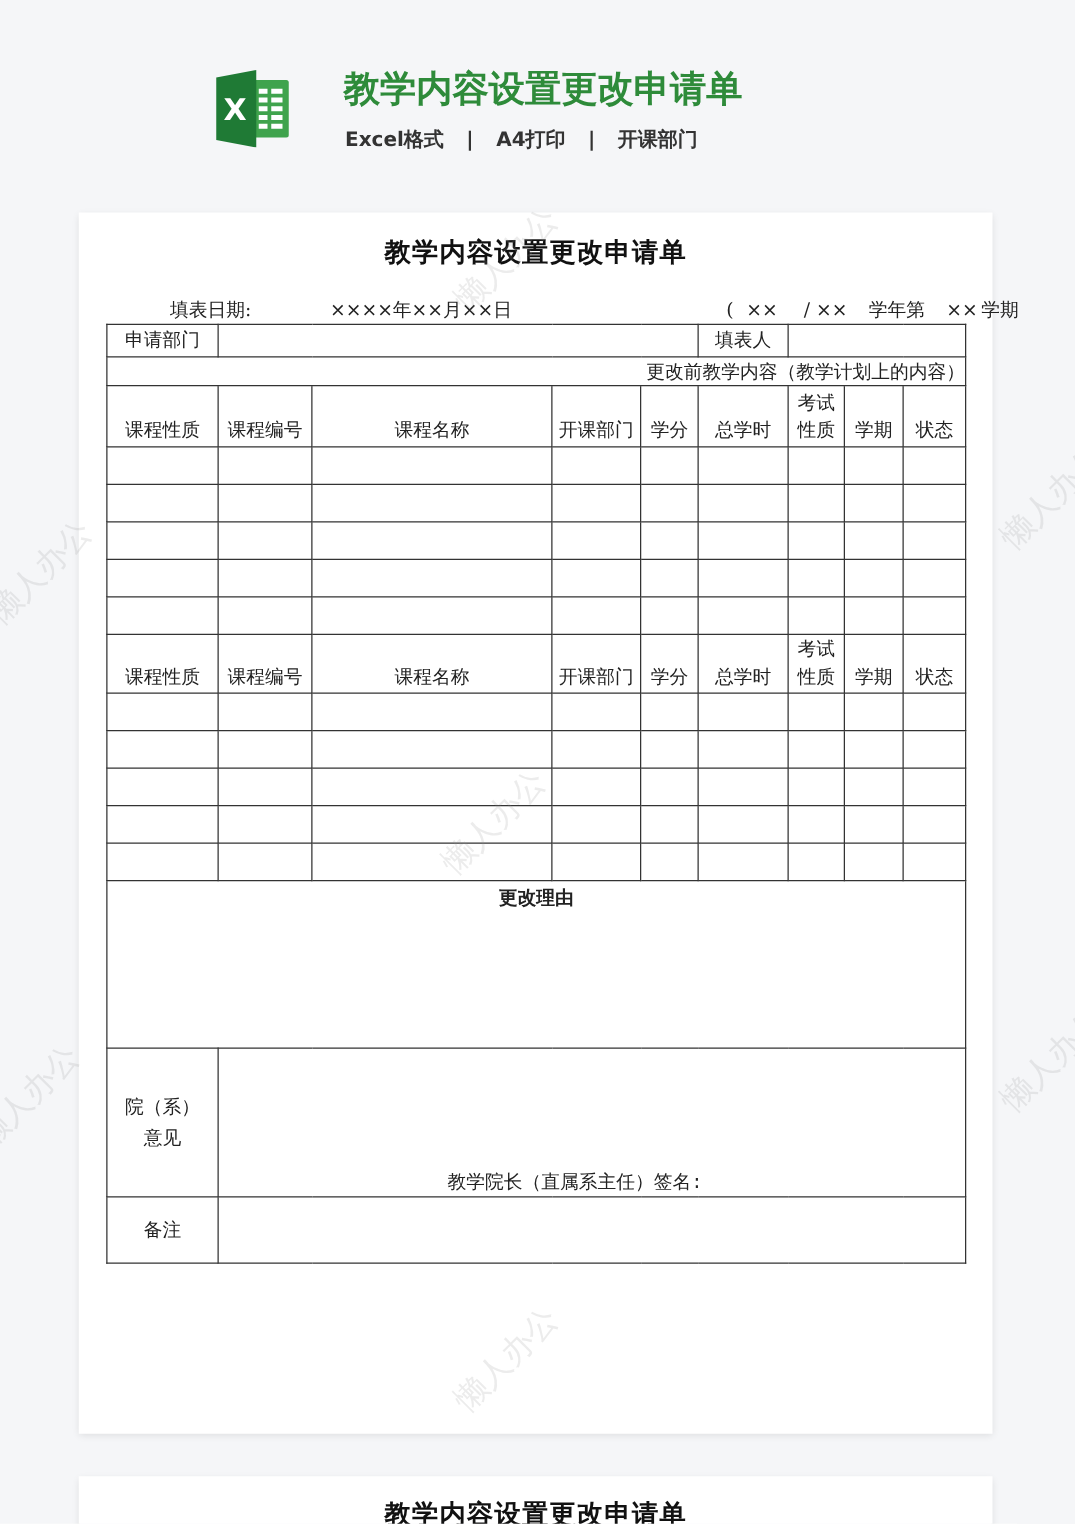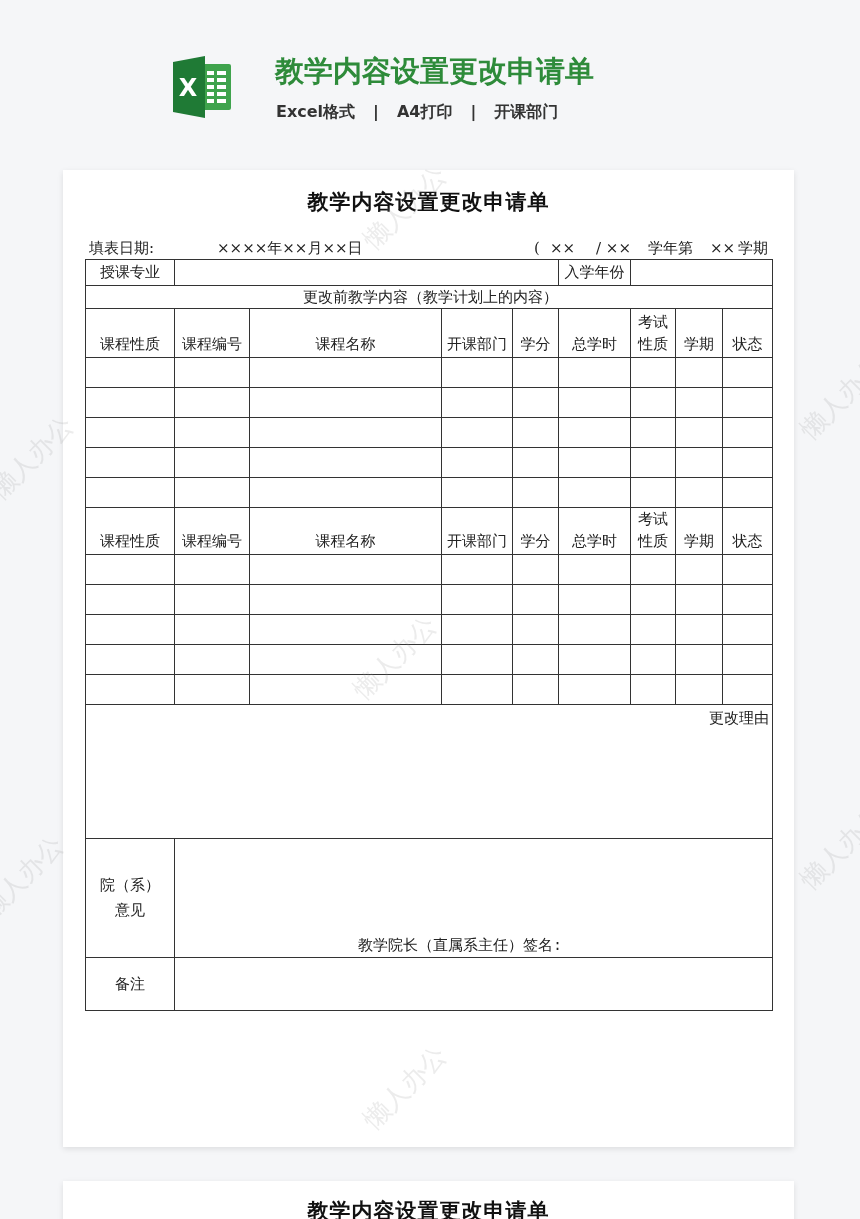--- a/index.html
+++ b/index.html
@@ -40,37 +40,37 @@
     position: absolute; left: 0; width: 100%; text-align: center;
     font-size: 21px; font-weight: bold; color: #111; letter-spacing: 1px;
   }
   .page1 .doc-title { top: 18px; }
   .page2 .doc-title { top: 16px; }
 
   .meta-row {
     position: absolute; left: 23px; top: 69px; width: 686px; height: 20px;
     font-size: 15px; color: #222;
   }
-  .meta-row span { position: absolute; top: 0; white-space: nowrap; }
+  .meta-row span { position: absolute; top: 0; white-space: nowrap; margin-left: 47px; }
 
   .form {
     position: absolute; left: 22px; top: 89px; width: 687px;
     border-collapse: collapse; table-layout: fixed;
     font-size: 15px; color: #222;
   }
   .form td {
     border: 1.5px solid #333; padding: 0; text-align: center; vertical-align: middle;
     height: 30px; white-space: nowrap; overflow: hidden;
   }
-  .form td.left { text-align: center; padding-left: 3px; }
+  .form td.left { text-align: right; padding-left: 3px; }
   .form tr.sec td { height: 23px; }
   .form tr.info td { height: 26px; }
   .form tr.colhdr td { height: 49px; vertical-align: bottom; padding-bottom: 2px; line-height: 22px; }
   .form tr.colhdr2 td { height: 44px; }
-  .form tr.reason td { height: 134px; vertical-align: top; text-align: right; padding: 4px 3px; }
+  .form tr.reason td { height: 134px; vertical-align: top; text-align: center; padding: 4px 3px; font-weight: bold; }
   .form tr.dept td { height: 119px; font-family: Liberation Mono, monospace; }
   .form tr.office td { height: 72px; }
   .form tr.note td { height: 53px; }
   .sig { position: relative; width: 100%; height: 100%; }
   .sig span { position: absolute; white-space: nowrap; text-align: right; }
 
   .watermark {
     position: absolute; font-size: 26px; color: rgba(150,150,150,0.18);
     transform: rotate(-45deg); white-space: nowrap; pointer-events: none;
     font-family: "DejaVu Serif", serif;
@@ -127,24 +127,24 @@
         <col style="width:75px">
         <col style="width:192px">
         <col style="width:71px">
       <col style="width:46px">
         <col style="width:72px">
         <col style="width:45px">
         <col style="width:47px">
         <col style="width:50px">
     </colgroup>
     <tbody>
-    <tr class="info">
-      <td>授课专业</td>
+        <tr class="info">
+      <td>申请部门</td>
       <td colspan="4"></td>
-      <td>入学年份</td>
+      <td>填表人</td>
       <td colspan="3"></td>
     </tr>
     <tr class="sec">
       <td colspan="9" class="left">更改前教学内容（教学计划上的内容）</td>
     </tr>
     <tr class="colhdr">
       <td>课程性质</td>
       <td>课程编号</td>
       <td>课程名称</td>
       <td>开课部门</td>

